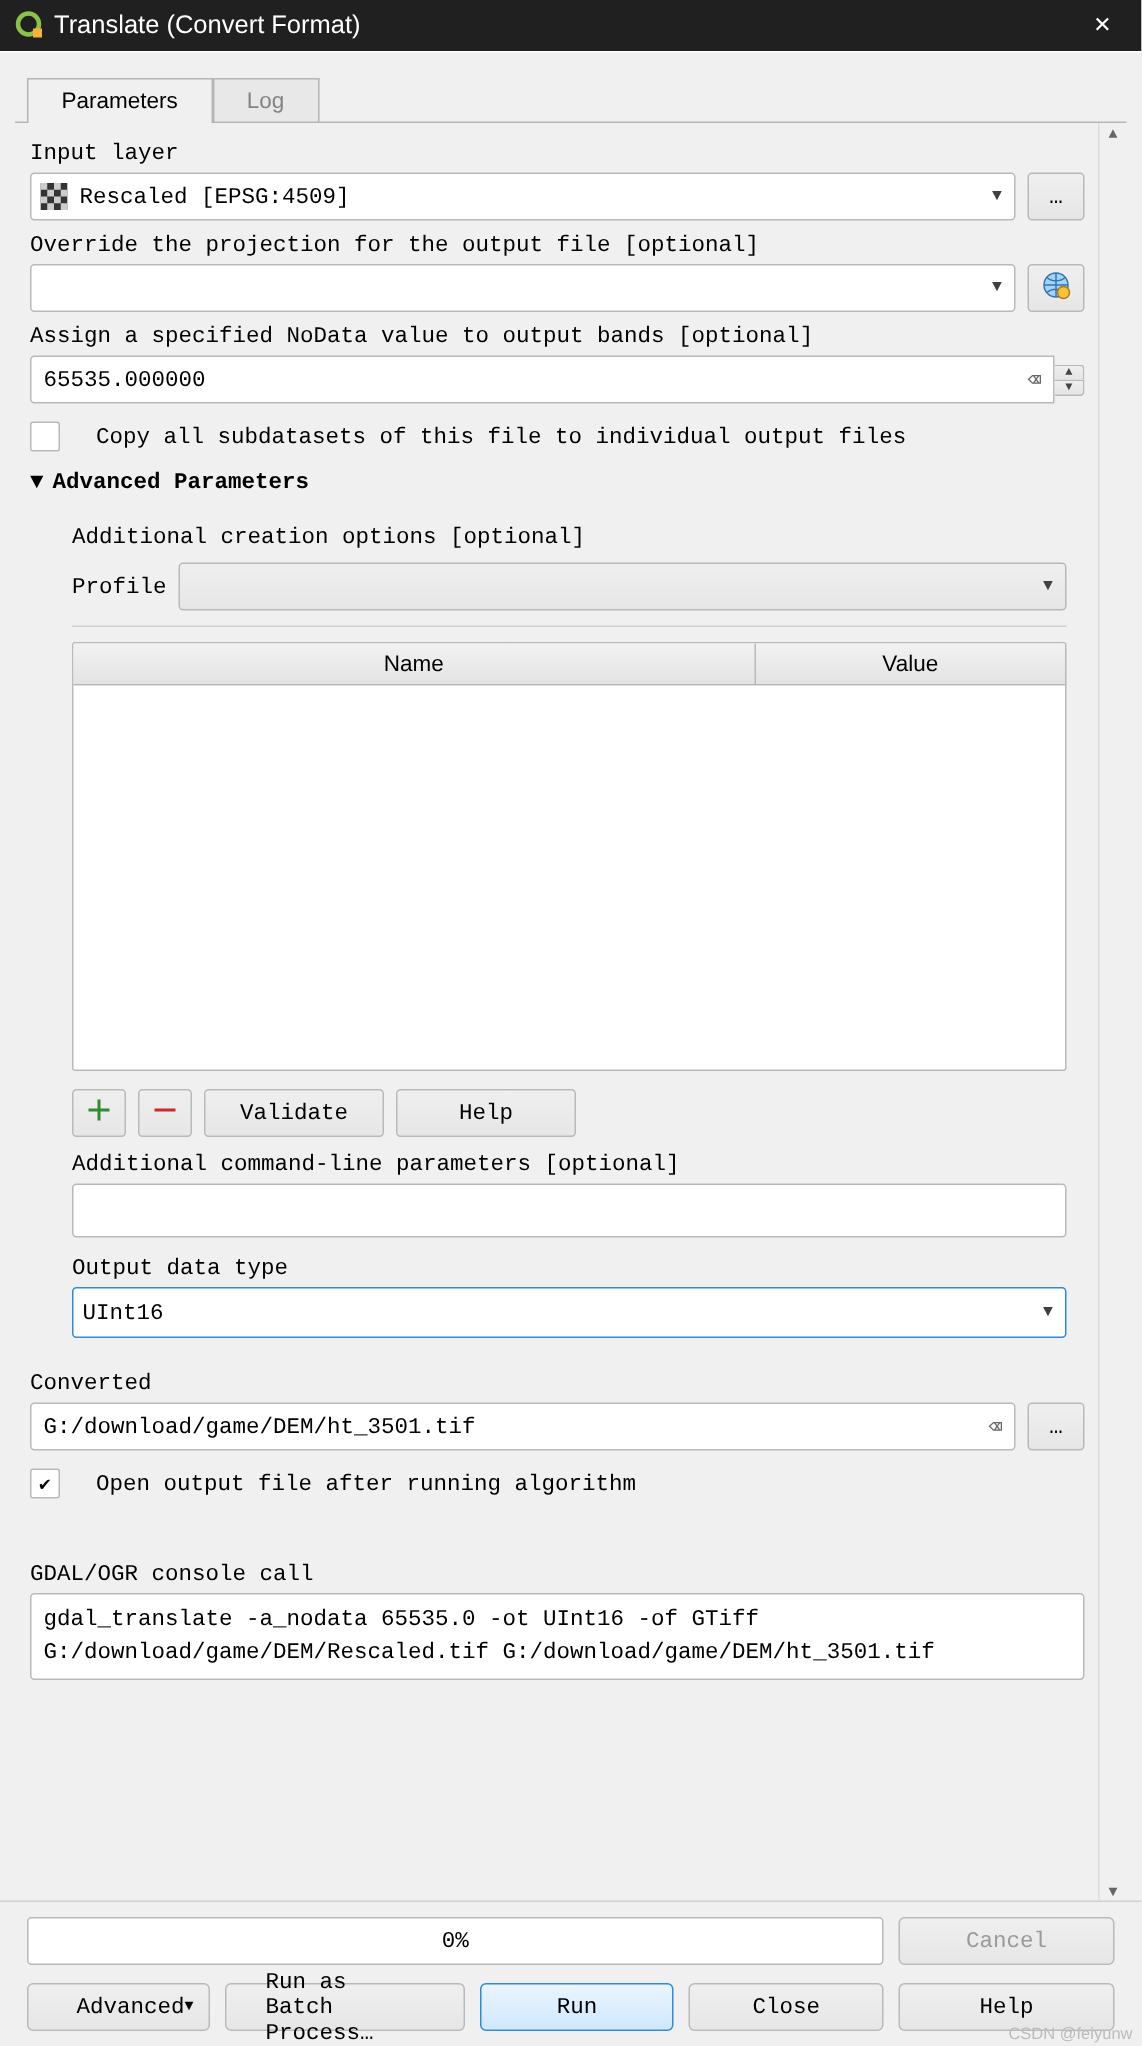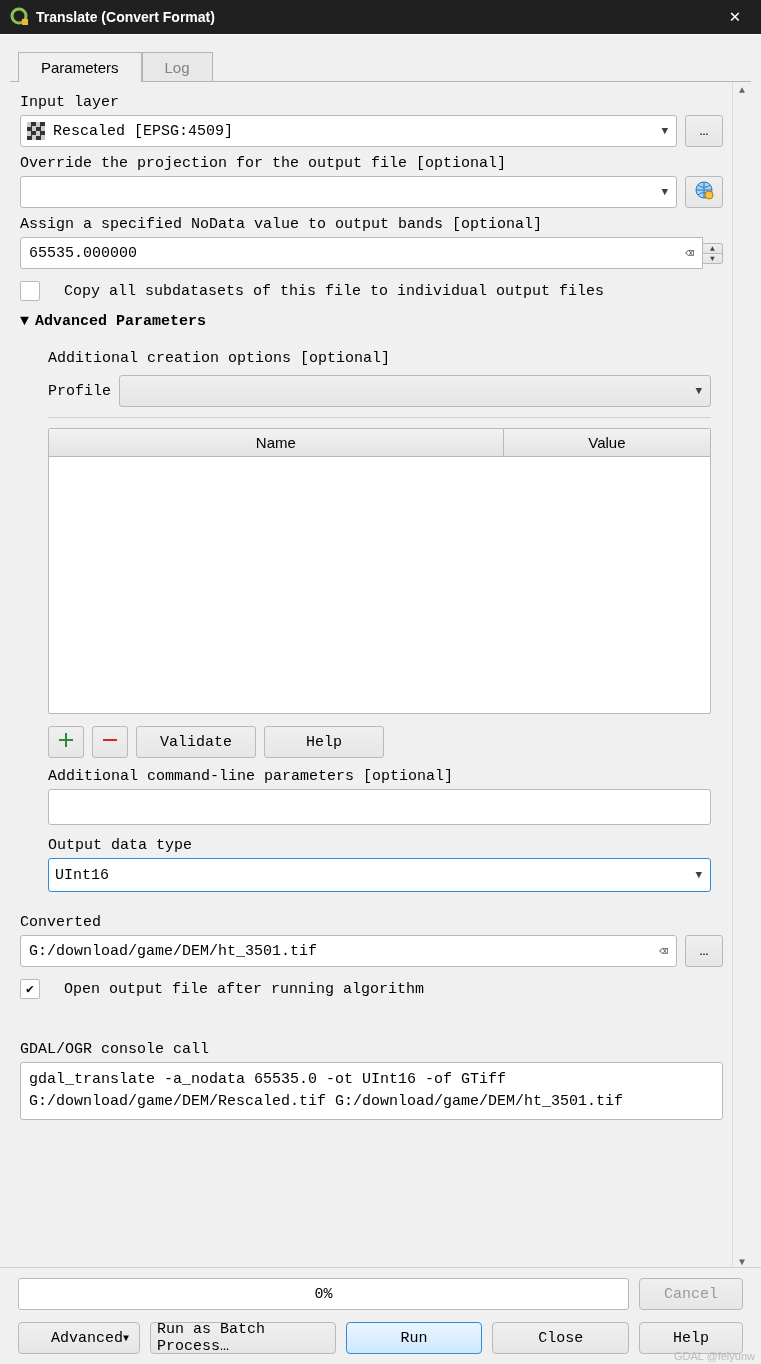--- a/index.html
+++ b/index.html
@@ -1,18 +1,18 @@
 <!DOCTYPE html>
 <html><head>
 <meta charset="utf-8">
 <style>
   html,body{margin:0;padding:0;width:761px;height:1364px;font-family:"Microsoft YaHei Mono","Courier New",monospace;font-size:15px;color:#000;background:#f0f0f0;overflow:hidden}
   .titlebar{height:34px;background:#202020;color:#fff;display:flex;align-items:center;padding:0 6px}
   .titlebar .logo{width:20px;height:20px;margin:0 6px 0 4px;display:flex;align-items:center;justify-content:center}
-  .titlebar .title{flex:1;font-family:"Segoe UI",sans-serif;font-size:14px;font-weight:700}
+  .titlebar .title{flex:1;font-family:"Segoe UI",sans-serif;font-size:17px;font-weight:400}
   .titlebar .close{width:40px;text-align:center;font-size:18px;line-height:18px}
   .window-body{background:#f0f0f0;border-top:1px solid #fff;padding:0;position:relative;height:1330px;box-sizing:border-box}
   .tabs-row{display:flex;margin:16px 0 0 18px}
   .tab{padding:6px 22px;border:1px solid #b5b5b5;border-bottom:none;background:#e8e8e8;font-family:Liberation Sans, sans-serif;color:#000;position:relative;top:1px}
   .tab.active{background:#f0f0f0;border-color:#b5b5b5;z-index:2}
   .tab.inactive{color:#838383}
   .tab-panel{border-top:1px solid #b5b5b5;margin:0 10px;position:relative;height:1190px}
   .scroll-area{position:absolute;inset:0;right:20px;padding:6px 8px 0 10px}
   .vscroll{position:absolute;right:0;top:0;bottom:0;width:18px;border-left:1px solid #dcdcdc}
   .vscroll .up,.vscroll .down{height:18px;text-align:center;font-size:10px;color:#666;line-height:18px}
@@ -48,21 +48,21 @@
   .optsbody{height:256px}
   .smallbtn-row{display:flex;gap:8px;margin:12px 0 10px 0}
   .smallbtn{border:1px solid #b9b9b9;border-radius:3px;background:linear-gradient(#efefef,#e6e6e6);display:flex;align-items:center;justify-content:center;height:30px}
   .sqbtn{width:34px}
   .widebtn{width:118px}
   .highlight{border:1px solid #2f8ad8;background:#fff}
   .console{border:1px solid #b9b9b9;border-radius:3px;background:#fff;padding:6px 8px;line-height:22px;margin-top:4px}
   .bottom-bar{position:absolute;left:0;right:0;bottom:0;border-top:1px solid #cfcfcf;padding:10px 18px;background:#f0f0f0}
   .progress-row{display:flex;gap:10px;margin-bottom:12px}
   .progress{flex:1;height:30px;border:1px solid #b9b9b9;border-radius:3px;background:#fff;display:flex;align-items:center;justify-content:center}
-  .btn{height:30px;border:1px solid #b9b9b9;border-radius:4px;background:linear-gradient(#efefef,#e6e6e6);display:flex;align-items:center;justify-content:center;padding:0 6px}
+  .btn{height:30px;border:1px solid #b9b9b9;border-radius:4px;background:linear-gradient(#efefef,#e6e6e6);display:flex;align-items:center;justify-content:center;padding:0 26px}
   .btn.disabled{color:#9a9a9a}
   .btn.primary{border:1px solid #2f8ad8;background:linear-gradient(#eaf5ff,#cfe8ff)}
   .buttons-row{display:flex;gap:10px}
   .watermark{position:absolute;right:6px;bottom:2px;font-size:11px;color:#bbb;font-family:sans-serif}
 </style>
 </head>
 <body>
 
 <div class="titlebar">
   <span class="logo">
@@ -222,14 +222,14 @@
         <span>Advanced</span>
         <span style="font-size:10px">▼</span>
       </div>
       <div class="btn" style="flex:1.4">Run as Batch Process…</div>
       <div class="btn primary" style="flex:1">Run</div>
       <div class="btn" style="flex:1">Close</div>
       <div class="btn" style="width:90px">Help</div>
     </div>
   </div>
 
-  <div class="watermark">GDAL @feiyunw</div>
+  <div class="watermark">CSDN @feiyunw</div>
 </div>
 
 </body></html>

